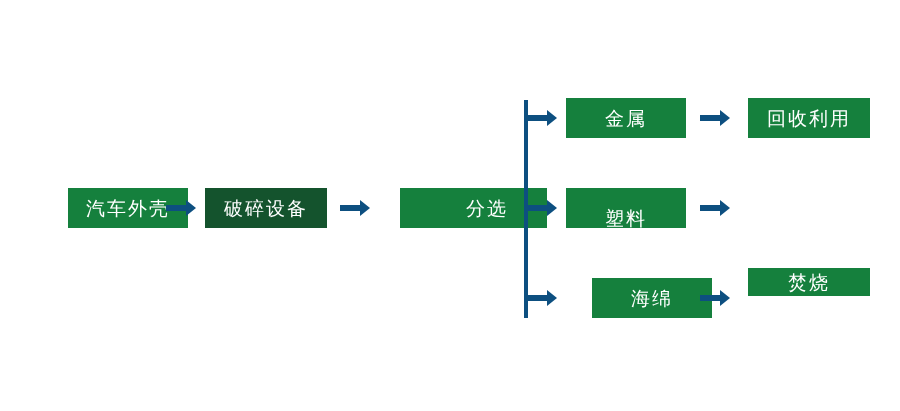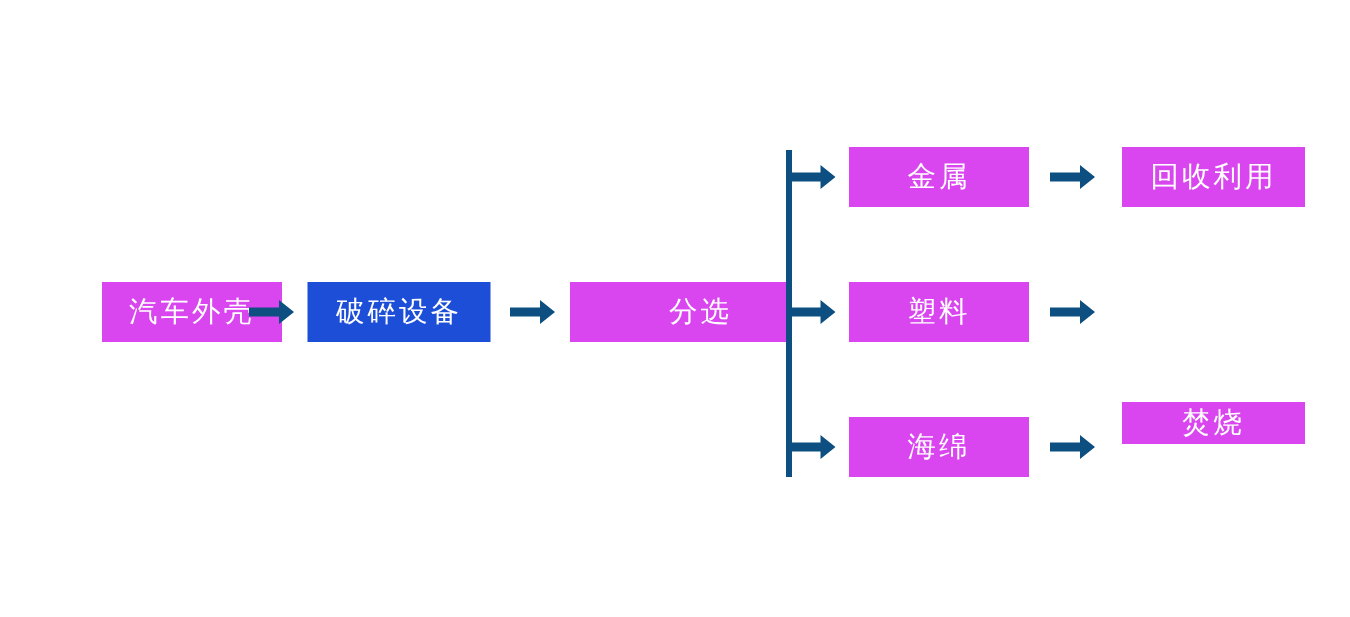--- a/index.html
+++ b/index.html
@@ -27,22 +27,22 @@
     display: flex;
     align-items: center;
     justify-content: center;
     color: #ffffff;
     font-size: 19px;
     letter-spacing: 2px;
     line-height: 1;
     white-space: nowrap;
     user-select: none;
   }
-  .node.blue { background: #d946ef; }
-  .node.red  { background: #1d4ed8; }
+  .node.blue { background: #15803d; }
+  .node.red  { background: #14532d; }
 
   
   .arrow {
     position: absolute;
     width: 30px;
     height: 22px;
   }
   .arrow svg { display: block; }
 
   
@@ -77,21 +77,21 @@
   <div class="node red" style="left:205px; top:188px; width:122px; height:40px;">
     <span>破碎设备</span>
   </div>
 
   <div class="arrow" style="left:340px; top:197px;">
     <svg width="30" height="22" viewBox="0 0 30 22">
       <path d="M0 8 H20 V3 L30 11 L20 19 V14 H0 Z" fill="#0d4f80"></path>
     </svg>
   </div>
 
-  <div class="node blue" style="left:380px; top:188px; width:147px; height:40px;padding-left:27px;">
+  <div class="node blue" style="left:400px; top:188px; width:147px; height:40px;padding-left:27px;">
     <span>分选</span>
   </div>
 
   <div class="branch-bus" style="left:524px; top:100px; width:4px; height:218px;"></div>
 
   <div class="branch-arrow" style="left:527px; top:107px;">
     <svg width="30" height="22" viewBox="0 0 30 22">
       <path d="M0 8 H20 V3 L30 11 L20 19 V14 H0 Z" fill="#0d4f80"></path>
     </svg>
   </div>
@@ -109,38 +109,38 @@
   <div class="node blue" style="left:748px; top:98px; width:122px; height:40px;justify-content:center;">
     <span>回收利用</span>
   </div>
 
   <div class="branch-arrow" style="left:527px; top:197px;">
     <svg width="30" height="22" viewBox="0 0 30 22">
       <path d="M0 8 H20 V3 L30 11 L20 19 V14 H0 Z" fill="#0d4f80"></path>
     </svg>
   </div>
 
-  <div class="node blue" style="left:566px; top:188px; width:120px; height:40px;">
+  <div class="node blue" style="left:566px; top:188px; width:120px; height:40px;align-items:flex-end;">
     <span>塑料</span>
   </div>
 
   <div class="arrow" style="left:700px; top:197px;">
     <svg width="30" height="22" viewBox="0 0 30 22">
       <path d="M0 8 H20 V3 L30 11 L20 19 V14 H0 Z" fill="#0d4f80"></path>
     </svg>
   </div>
 
 
   <div class="branch-arrow" style="left:527px; top:287px;">
     <svg width="30" height="22" viewBox="0 0 30 22">
       <path d="M0 8 H20 V3 L30 11 L20 19 V14 H0 Z" fill="#0d4f80"></path>
     </svg>
   </div>
 
-  <div class="node blue" style="left:566px; top:278px; width:120px; height:40px;">
+  <div class="node blue" style="left:592px; top:278px; width:120px; height:40px;">
     <span>海绵</span>
   </div>
 
   <div class="arrow" style="left:700px; top:287px;">
     <svg width="30" height="22" viewBox="0 0 30 22">
       <path d="M0 8 H20 V3 L30 11 L20 19 V14 H0 Z" fill="#0d4f80"></path>
     </svg>
   </div>
 
   <div class="node blue" style="left:748px; top:268px; width:122px; height:28px;">

